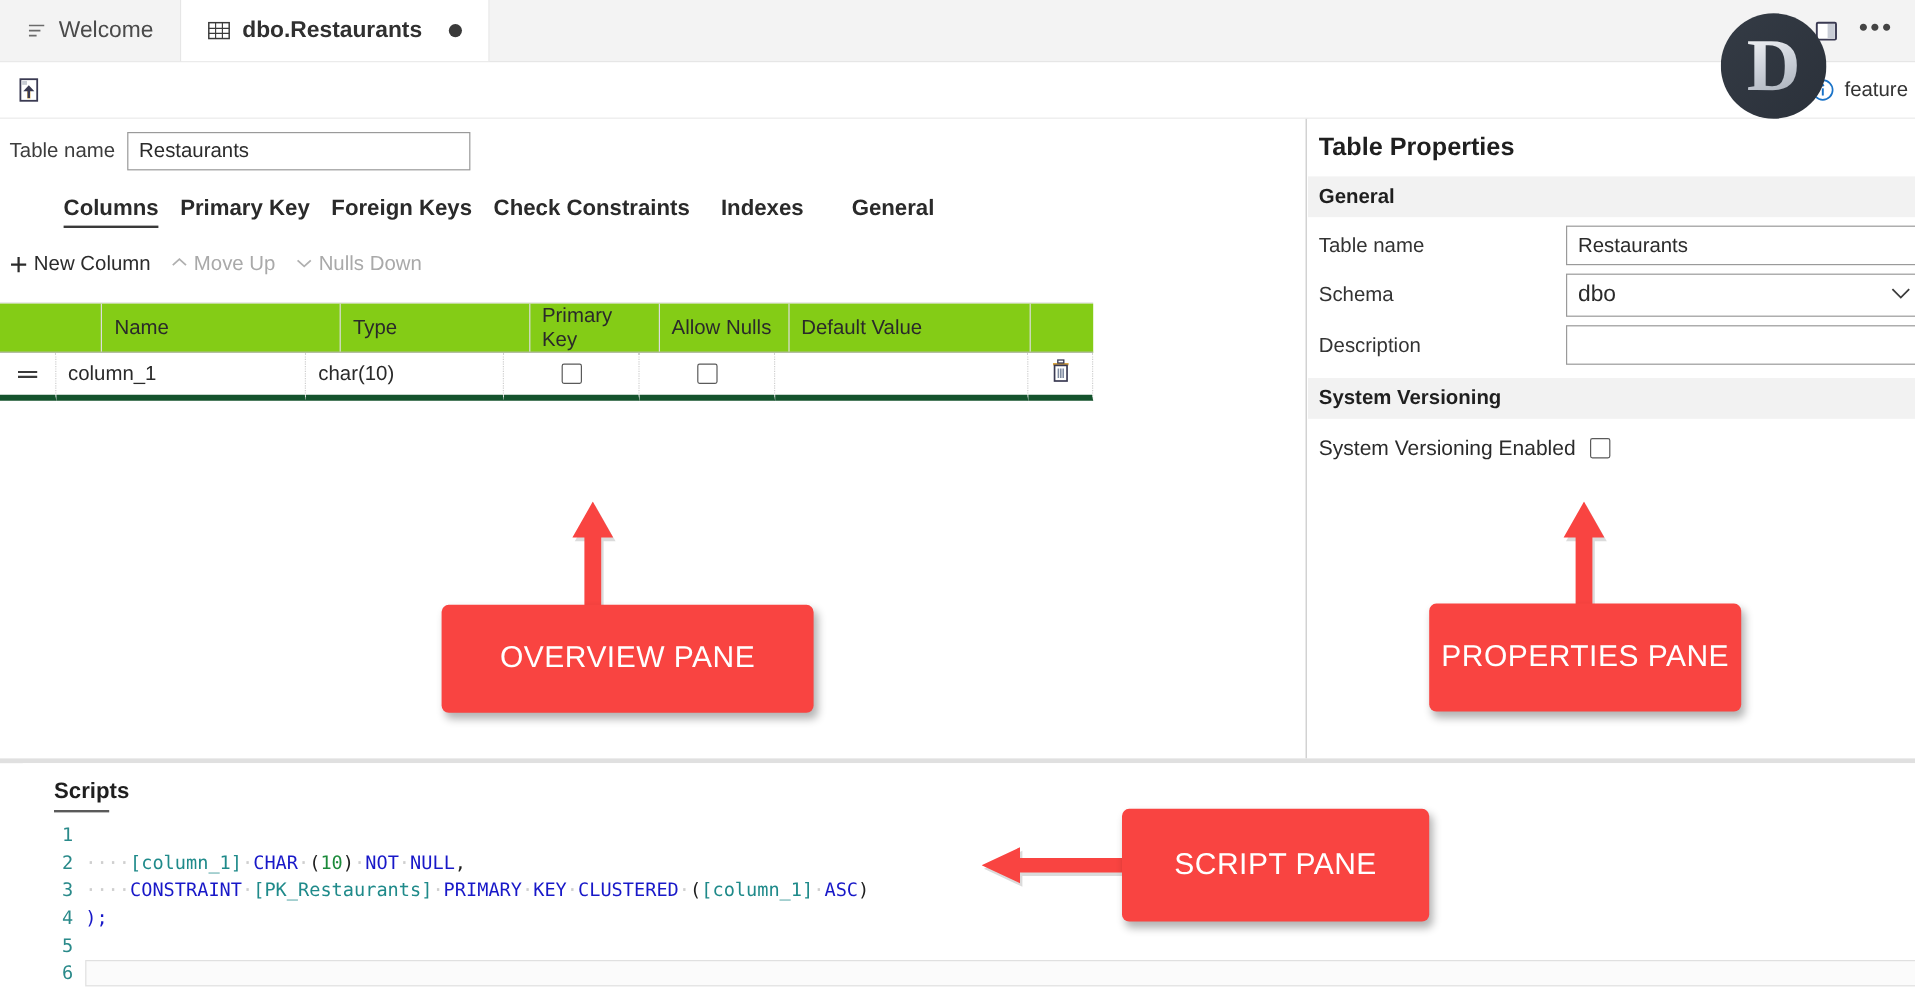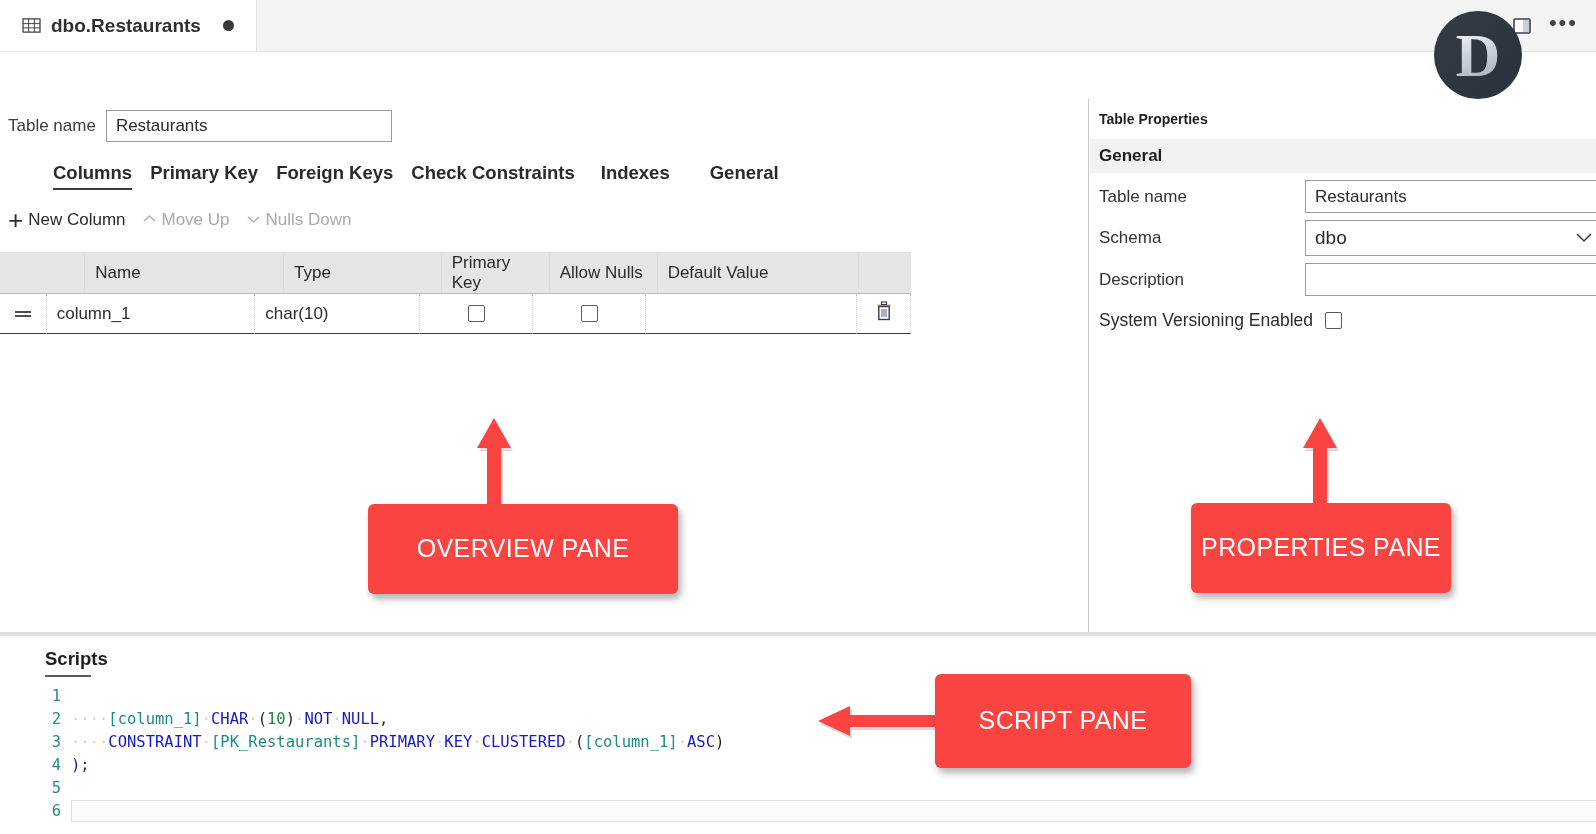--- a/index.html
+++ b/index.html
@@ -102,44 +102,44 @@
   
   .cmdbar { display: flex; align-items: center; gap: 0; padding-left: 8px; margin-top: 16px; height: 28px; }
   .cmd { display: flex; align-items: center; gap: 5px; font-size: 17px; color: #2b2b2b; cursor: pointer; padding-right: 16px;}
   .cmd.disabled { color: #a9a9a9; cursor: default; }
   .plus { font-size: 26px; line-height: 16px; font-weight: 300; color:#2b2b2b; }
   .chev { font-size: 13px; color: #b0b0b0; }
 
   
   .grid { margin-top: 18px; width: 911px; border-top: 1px solid #dcdcdc; }
   .grow { display: flex; }
-  .ghead { background: #e5e5e5; border-bottom: 1px solid #b9b9b9; padding-left: 40px; }
+  .ghead { background: #84cc16; border-bottom: 1px solid #b9b9b9; padding-left: 40px; }
   .gcell {
     font-size: 17px; color: #2a2a2a; padding: 9px 10px;
     border-right: 1px solid #dcdcdc; height: 40px;
     display: flex; align-items: center; overflow: hidden;
   }
   .ghead .gcell { font-weight: 400; }
-  .gbody .gcell { border-bottom: 1px solid #14532d; border-right: 1px dotted #cfcfcf; }
+  .gbody .gcell { border-bottom: 5px solid #14532d; border-right: 1px dotted #cfcfcf; }
   .c-handle { width: 47px; justify-content: center; border-right: 1px solid #dcdcdc; }
   .c-name { width: 211px; }
   .c-type { width: 167px; }
   .c-pk   { width: 114px; justify-content: center; }
   .c-nulls{ width: 114px; justify-content: center; }
   .c-def  { width: 214px; }
   .c-del  { width: 54px; justify-content: center; border-right: none; }
   .ghead .c-del { border-right: none; }
   .chk {
     width: 17px; height: 17px; border: 1px solid #5a5a5a; background: #fff;
     border-radius: 2px; cursor: pointer; display: inline-block;
   }
   .dragh { color: #444; font-size: 19px; line-height: 10px; letter-spacing:0; cursor: grab; }
 
   
-  .pp-title { font-size: 14px; font-weight: 700; color: #1f1f1f; padding: 12px 0 12px 9px; }
+  .pp-title { font-size: 21px; font-weight: 700; color: #1f1f1f; padding: 12px 0 12px 9px; }
   .pp-section {
     background: #f2f2f2; font-size: 17px; font-weight: 700; color: #1f1f1f;
     padding: 7px 0 7px 9px;
   }
   .pp-field { display: flex; align-items: center; padding: 7px 0 0 9px; }
   .pp-label { font-size: 17px; color: #333; width: 206px; }
   .pp-input {
     flex: 1; height: 33px; border: 1px solid #9a9a9a; background: #fff;
     font-size: 17px; color: #2b2b2b; padding: 0 9px; margin-right: -8px;
     font-family: "Liberation Sans", sans-serif;
@@ -207,20 +207,32 @@
     -webkit-background-clip: text; background-clip: text; color: transparent;
   }
 </style>
 </head>
 <body>
 
 <div id="app">
 
   <div class="tabbar">
 
+    <div class="tab">
+      <span class="ticon">
+        <svg width="17" height="17" viewBox="0 0 16 16">
+            <g stroke="#6b6b6b" stroke-width="1.3">
+          <line x1="2" y1="4" x2="14" y2="4"></line>
+              <line x1="2" y1="8" x2="11" y2="8"></line>
+              <line x1="2" y1="12" x2="8" y2="12"></line>
+        </g>
+          </svg>
+      </span>
+      <span>Welcome</span>
+    </div>
 
     <div class="tab active">
       <span class="ticon">
         <svg width="19" height="17" viewBox="0 0 20 18">
           <rect x="1" y="2" width="18" height="14" fill="#ffffff" stroke="#3a3a3a" stroke-width="1.3"></rect>
           <line x1="1" y1="7" x2="19" y2="7" stroke="#3a3a3a" stroke-width="1"></line>
           <line x1="1" y1="11.5" x2="19" y2="11.5" stroke="#3a3a3a" stroke-width="1"></line>
           <line x1="7" y1="2" x2="7" y2="16" stroke="#3a3a3a" stroke-width="1"></line>
           <line x1="13" y1="2" x2="13" y2="16" stroke="#3a3a3a" stroke-width="1"></line>
         </svg>
@@ -235,20 +247,43 @@
       <span class="tb-icon">
         <svg width="22" height="20" viewBox="0 0 22 20">
           <rect x="3" y="3" width="16" height="14" fill="#ffffff" stroke="#3a3a52" stroke-width="1.6" rx="1"></rect>
           <rect x="12" y="4" width="6" height="12" fill="#c9cdd6"></rect>
         </svg>
       </span>
       <span class="dots">•••</span>
     </div>
   </div>
 
+  <div class="toolbar">
+    <div class="toolbar-left">
+      <span style="cursor:pointer;display:inline-flex;">
+        <svg width="24" height="24" viewBox="0 0 24 24">
+          <rect x="5" y="3" width="14" height="18" fill="#ffffff" stroke="#3a3a52" stroke-width="1.5"></rect>
+          <rect x="6.5" y="4.5" width="4" height="3.2" fill="#c8ccd4"></rect>
+          <path d="M12 19 L12 10" stroke="#d9a441" stroke-width="2.6" fill="none"></path>
+          <path d="M12 8 L16.6 13 L7.4 13 Z" fill="#3a3a52"></path>
+          <path d="M12 18.6 L12 10.4" stroke="#3a3a52" stroke-width="2" fill="none"></path>
+        </svg>
+      </span>
+    </div>
+    <div class="toolbar-right">
+      <span class="info-icon">
+        <svg width="20" height="20" viewBox="0 0 20 20">
+          <circle cx="10" cy="10" r="8.2" fill="none" stroke="#1a73c8" stroke-width="1.4"></circle>
+          <circle cx="10" cy="6" r="1.1" fill="#1a73c8"></circle>
+          <rect x="9.2" y="8.6" width="1.6" height="6" fill="#1a73c8"></rect>
+        </svg>
+      </span>
+      <span>feature</span>
+    </div>
+  </div>
 
   <div class="overview">
 
     <div class="tname-row">
       <span class="tname-label">Table name</span>
       <input class="tname-input" type="text" value="Restaurants" style="">
     </div>
 
     <div class="subtabs">
       <div class="subtab active">Columns</div>
@@ -357,20 +392,21 @@
             </svg>
         </span>
       </div>
     </div>
 
     <div class="pp-field">
       <span class="pp-label">Description</span>
       <input class="pp-input" type="text" value="" style="">
     </div>
 
+    <div class="pp-section" style="margin-top:11px;">System Versioning</div>
 
     <div class="pp-check-row">
       <span class="pp-check-label">System Versioning Enabled</span>
       <span class="chk"></span>
     </div>
   </div>
 
   <div class="hsplit"></div>
 
   <div class="scriptpane">

